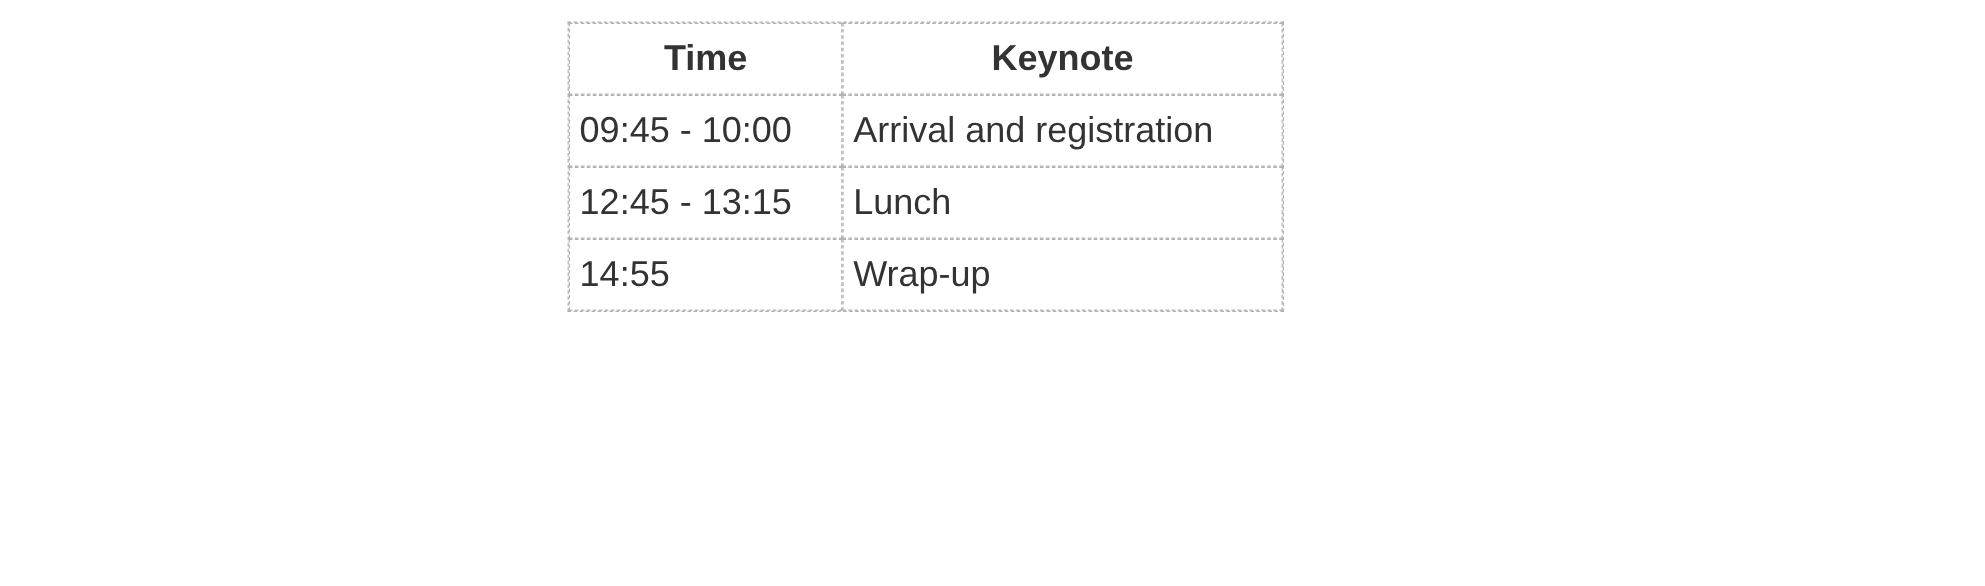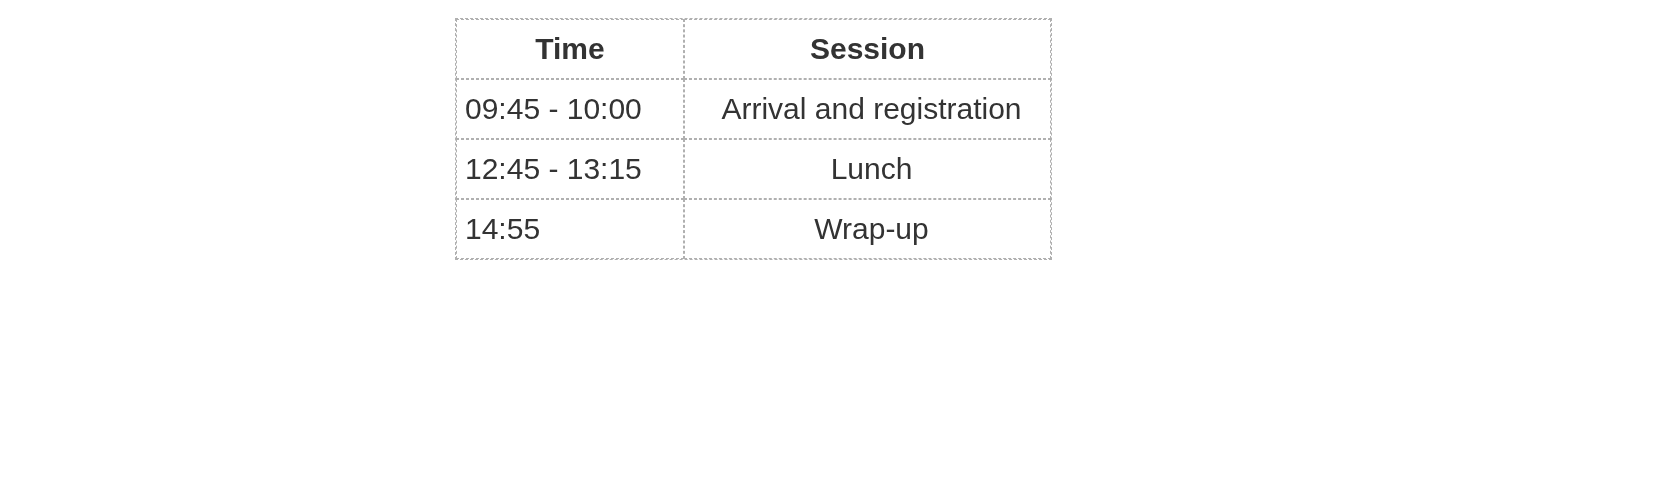--- a/index.html
+++ b/index.html
@@ -16,21 +16,21 @@
 
   
   .page {
     width: 1654px;
     height: 488px;
     position: relative;
   }
 
   .table-wrap {
     position: absolute;
-    left: 455px;
+    left: 473px;
     top: 18px;
     width: 595px;
   }
 
   table.schedule {
     border-collapse: separate;
     border-spacing: 0;
     width: 595px;
     table-layout: fixed;
     
@@ -69,37 +69,36 @@
   }
 
   table.schedule td.time-cell {
     padding-left: 8px;
     padding-right: 0;
   }
 
   table.schedule td.session-cell {
     padding-left: 8px;
     padding-right: 0;
-    text-align: center;
   }
 </style>
 </head>
 <body>
 
 <div class="page">
   <div class="table-wrap">
     <table class="schedule">
       <colgroup>
         <col class="col-time">
         <col class="col-sess">
       </colgroup>
       <thead>
         <tr>
           <th>Time</th>
-          <th>Session</th>
+          <th>Keynote</th>
         </tr>
       </thead>
       <tbody>
         <tr>
           <td class="time-cell">09:45 - 10:00</td>
           <td class="session-cell">Arrival and registration</td>
         </tr>
         <tr>
           <td class="time-cell">12:45 - 13:15</td>
           <td class="session-cell">Lunch</td>

